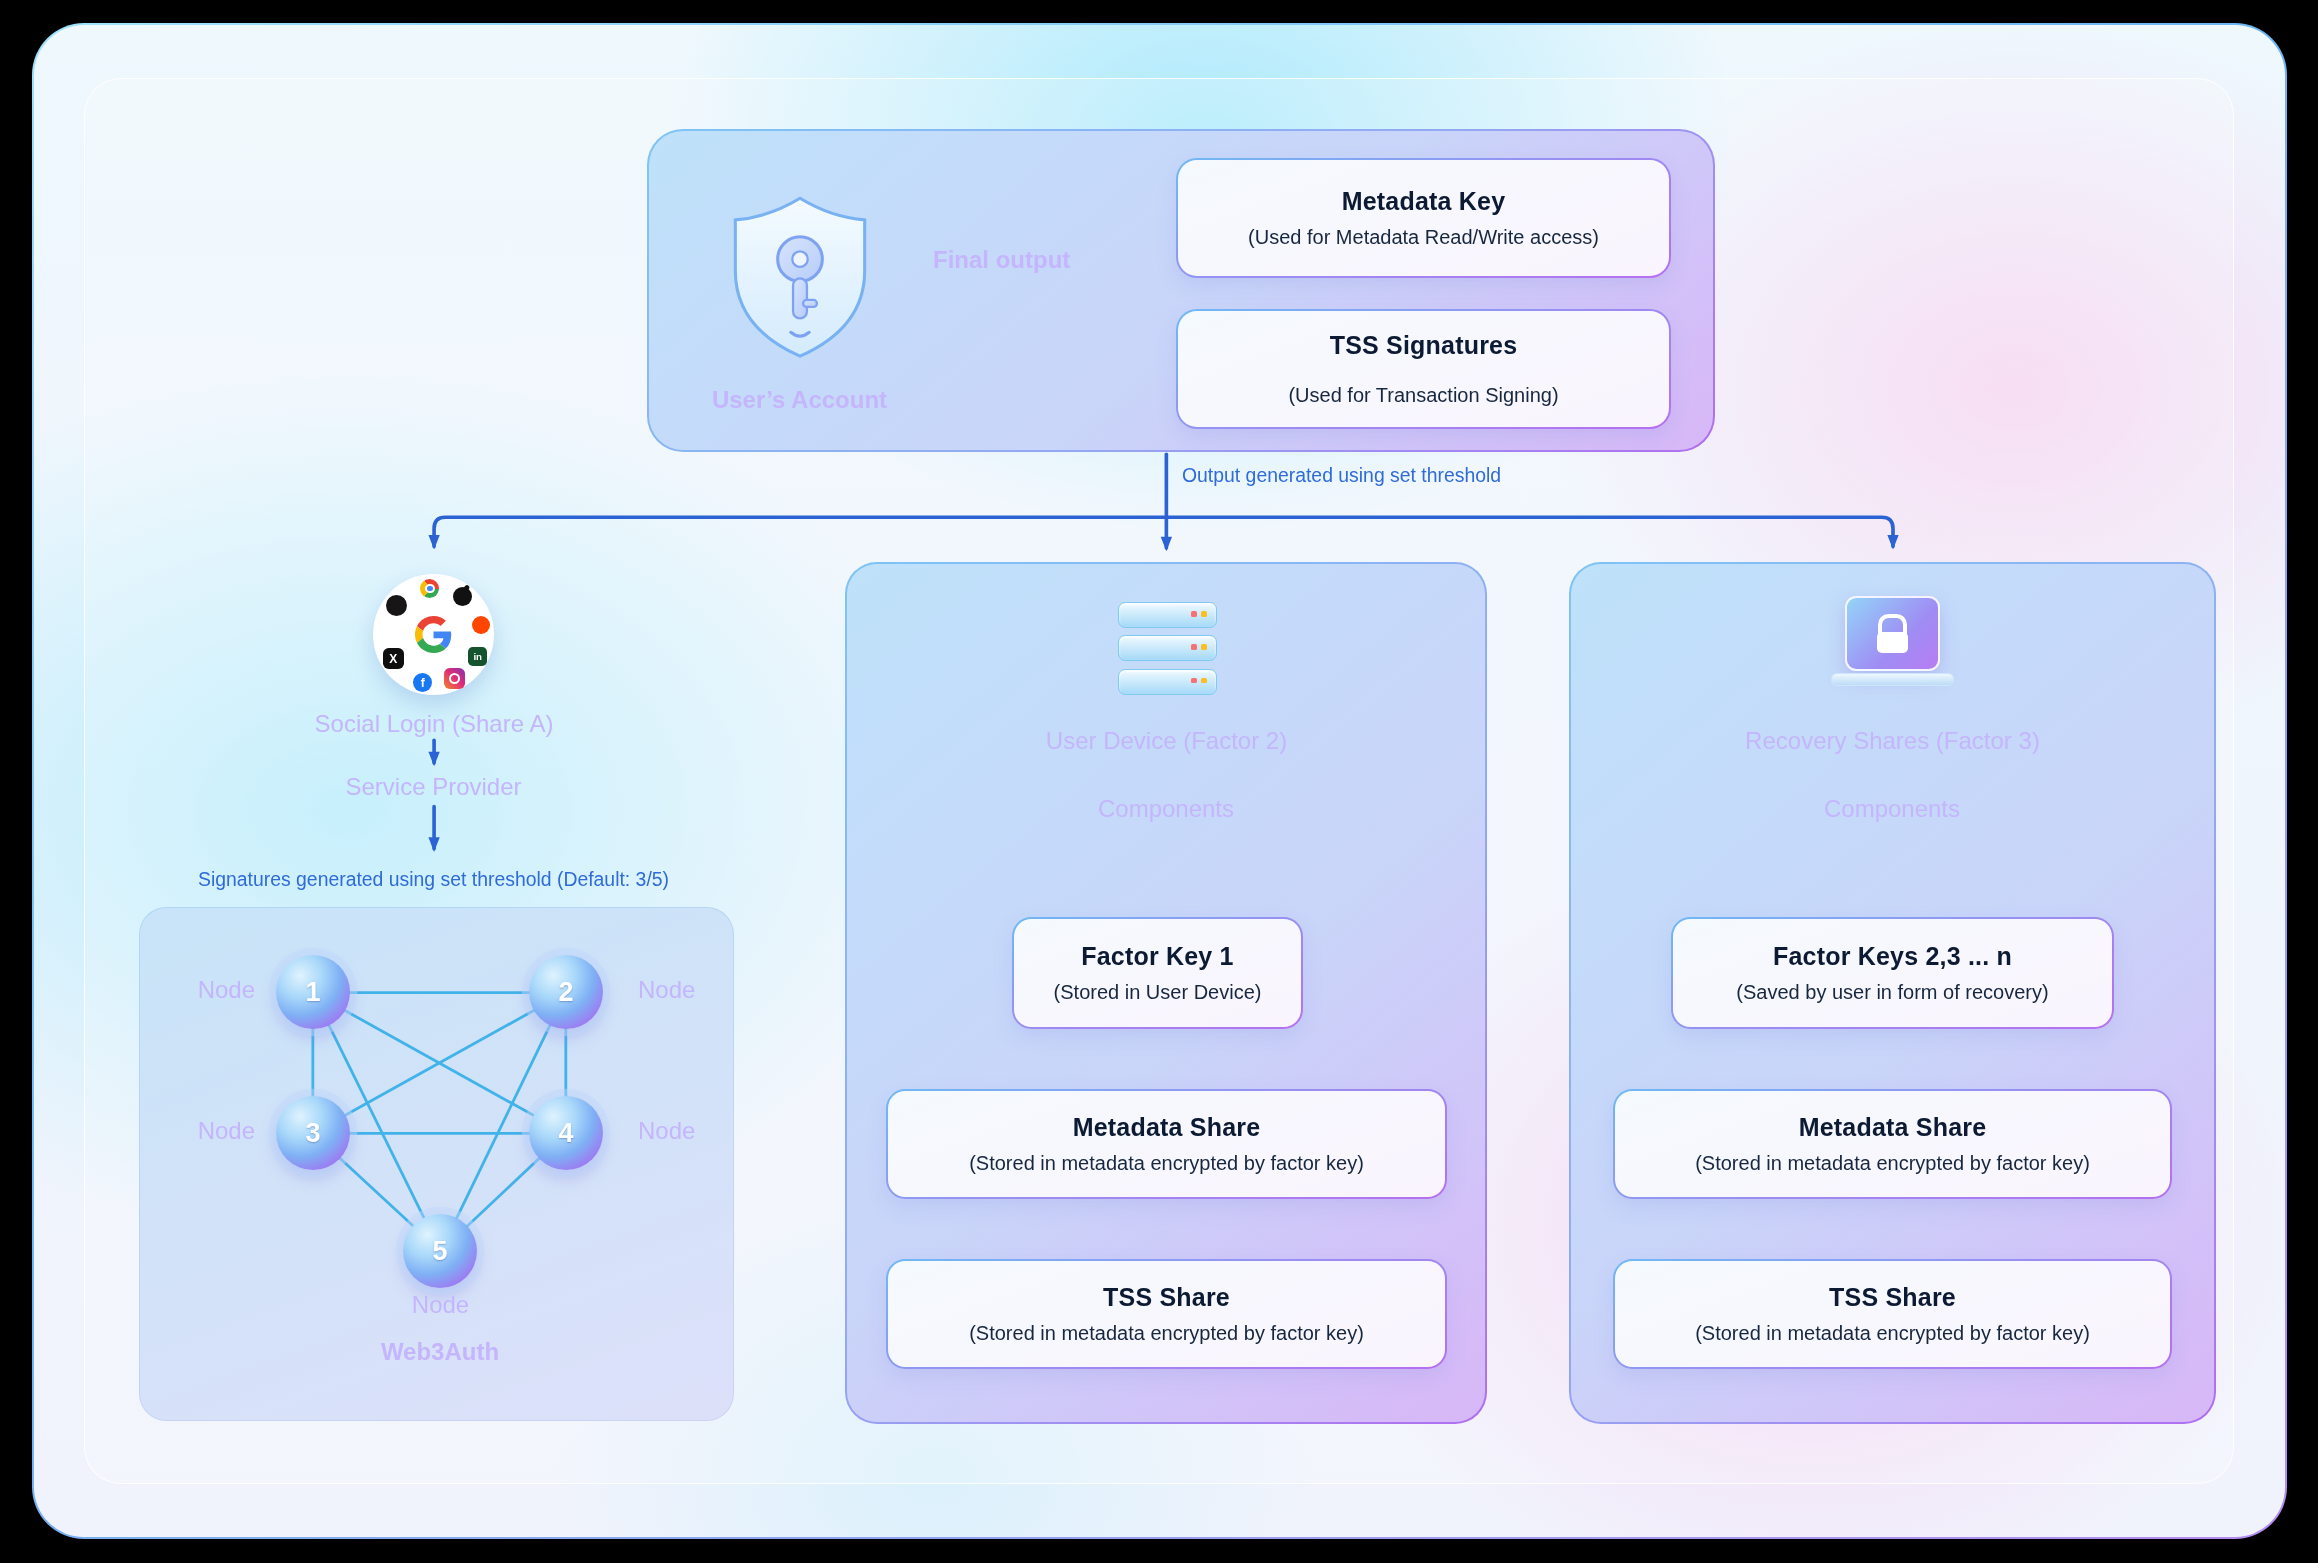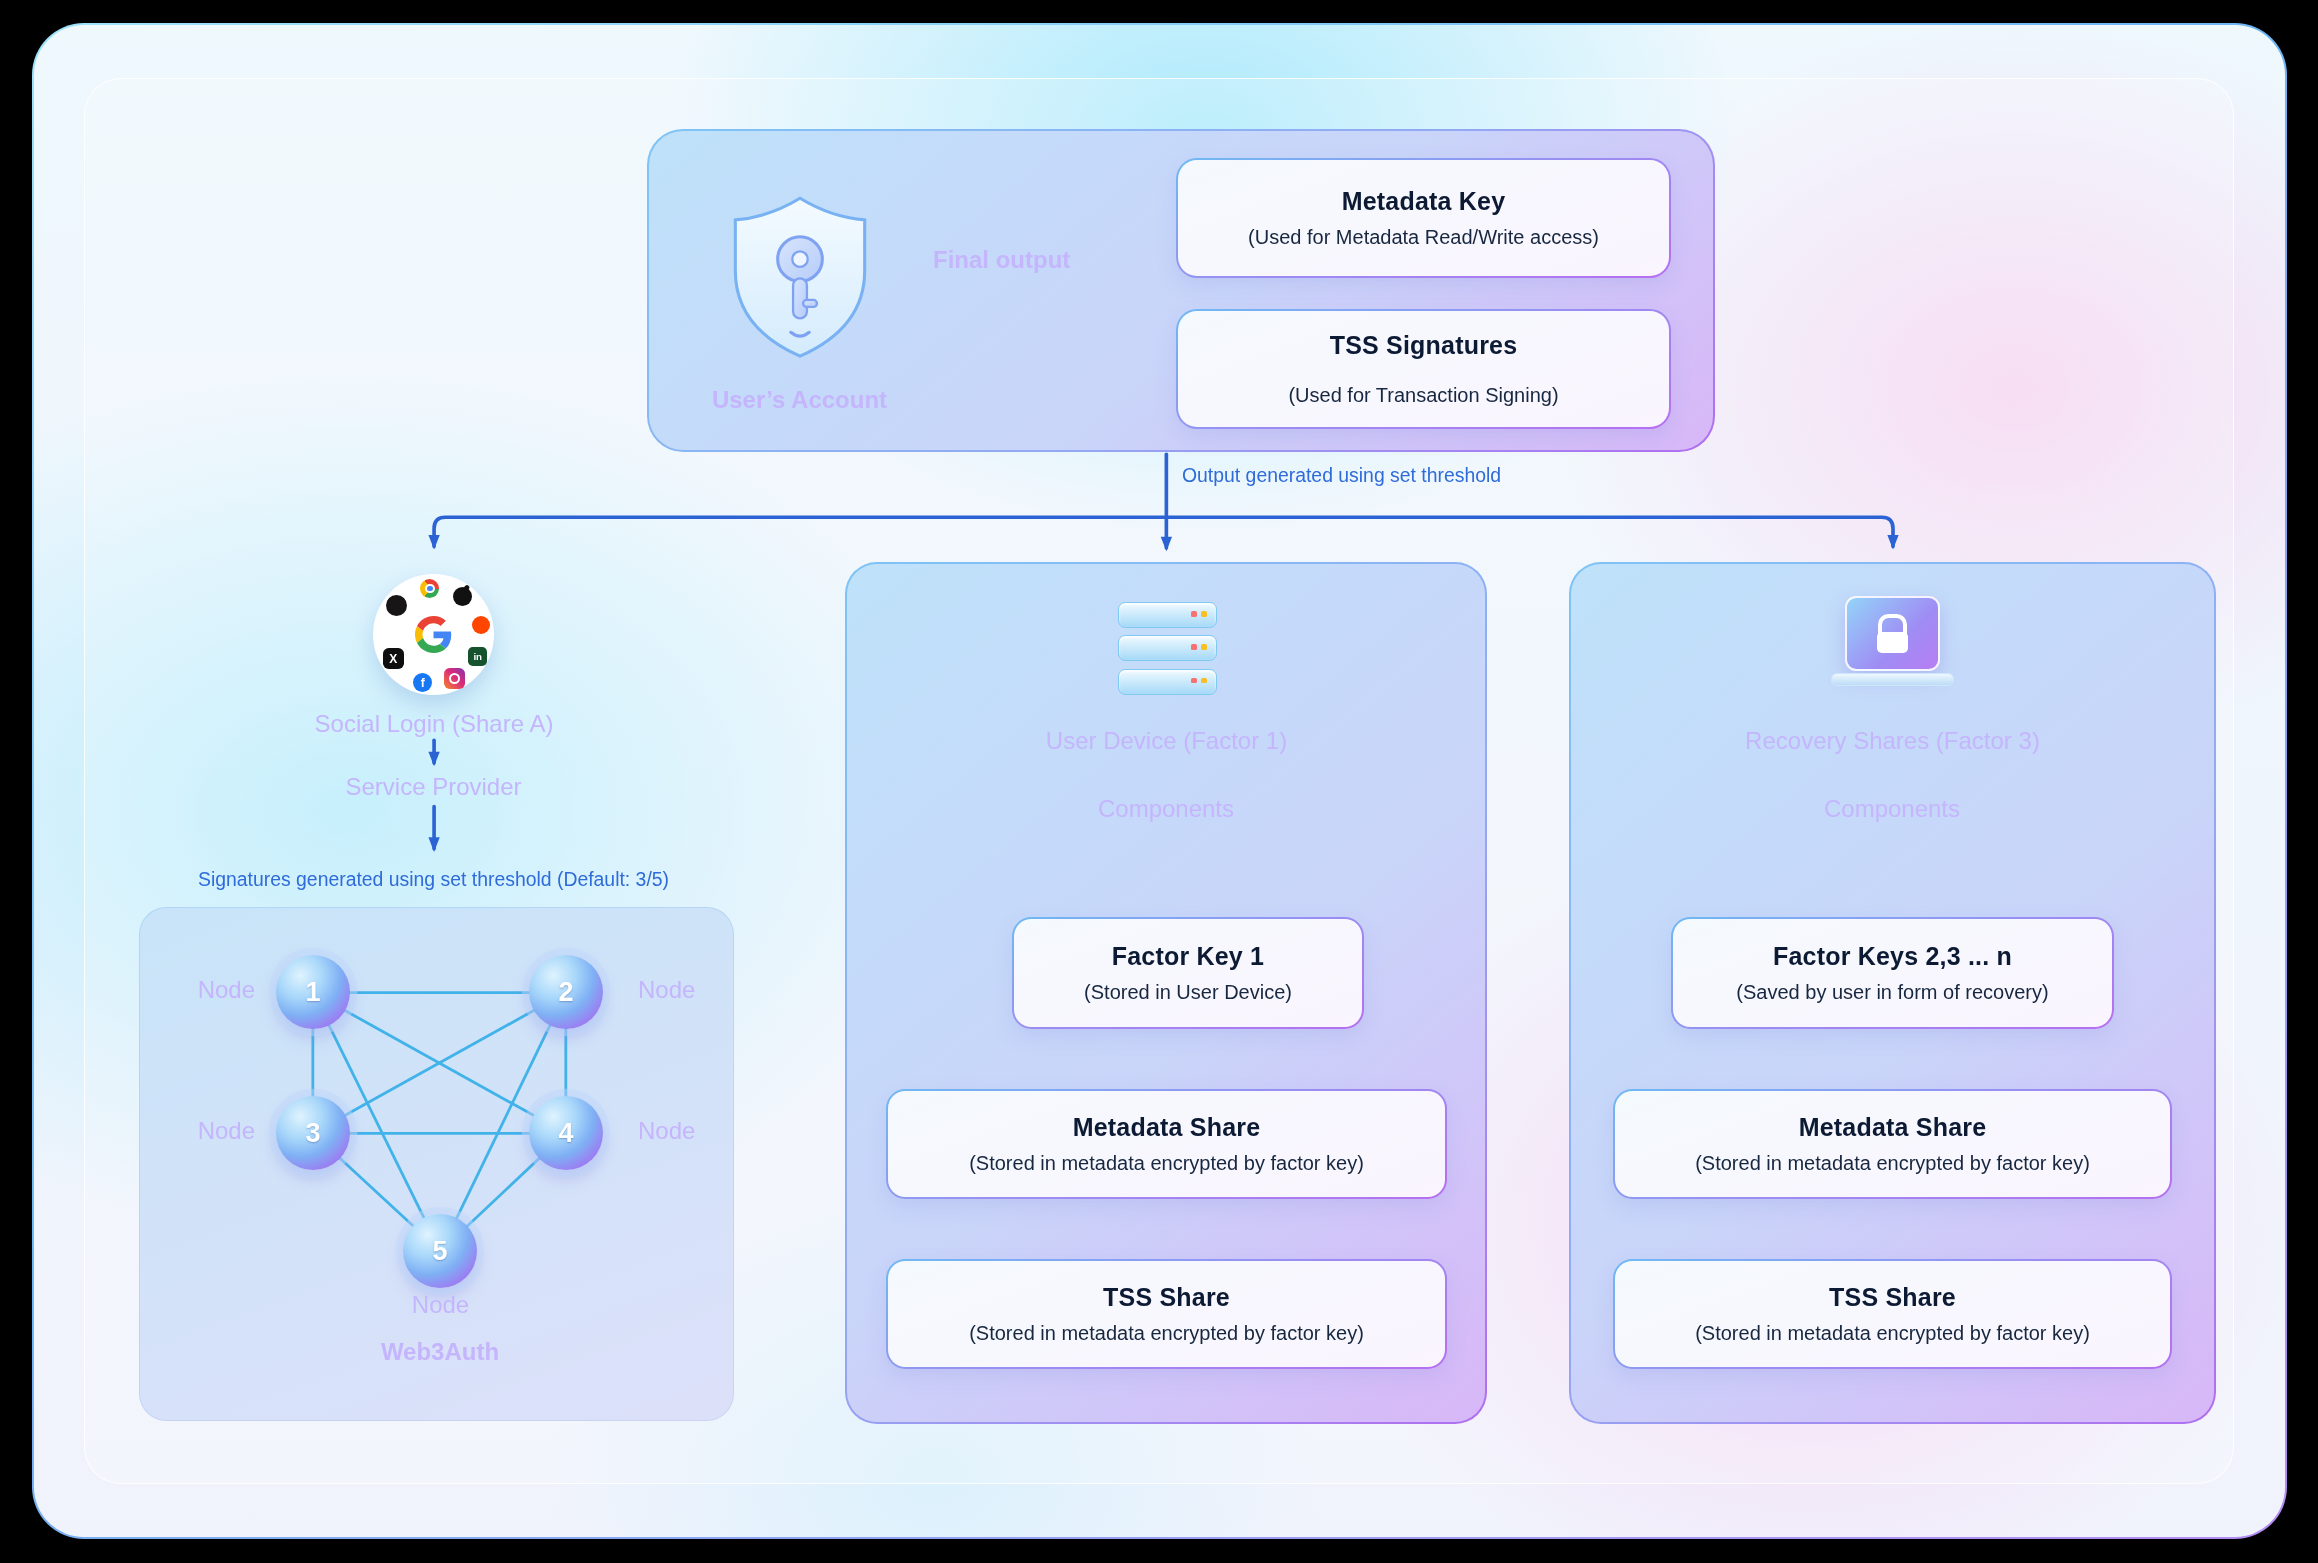--- a/index.html
+++ b/index.html
@@ -156,24 +156,24 @@
     <div class="server-bar">
         <span class="dot dot-a"></span>
         <span class="dot dot-b"></span>
       </div>
     <div class="server-bar">
         <span class="dot dot-a"></span>
         <span class="dot dot-b"></span>
       </div>
   </div>
 
-  <div class="abs label center" style="left:924px;top:727px;width:485px;">User Device (Factor 1)</div>
+  <div class="abs label center" style="left:924px;top:727px;width:485px;">User Device (Factor 2)</div>
   <div class="abs label center" style="left:1045px;top:795px;width:242px;">Components</div>
 
-  <div class="abs gcard stack" style="left:1012px;top:917px;width:352px;height:112px;border-radius:19.4px;">
+  <div class="abs gcard stack" style="left:1012px;top:917px;width:291px;height:112px;border-radius:19.4px;">
     <div class="card-title">Factor Key 1</div>
     <div class="card-sub">(Stored in User Device)</div>
   </div>
   <div class="abs gcard stack" style="left:886px;top:1089px;width:561px;height:110px;border-radius:19.4px;">
     <div class="card-title">Metadata Share</div>
     <div class="card-sub">(Stored in metadata encrypted by factor key)</div>
   </div>
   <div class="abs gcard stack" style="left:886px;top:1259px;width:561px;height:110px;border-radius:19.4px;">
     <div class="card-title">TSS Share</div>
     <div class="card-sub">(Stored in metadata encrypted by factor key)</div>

